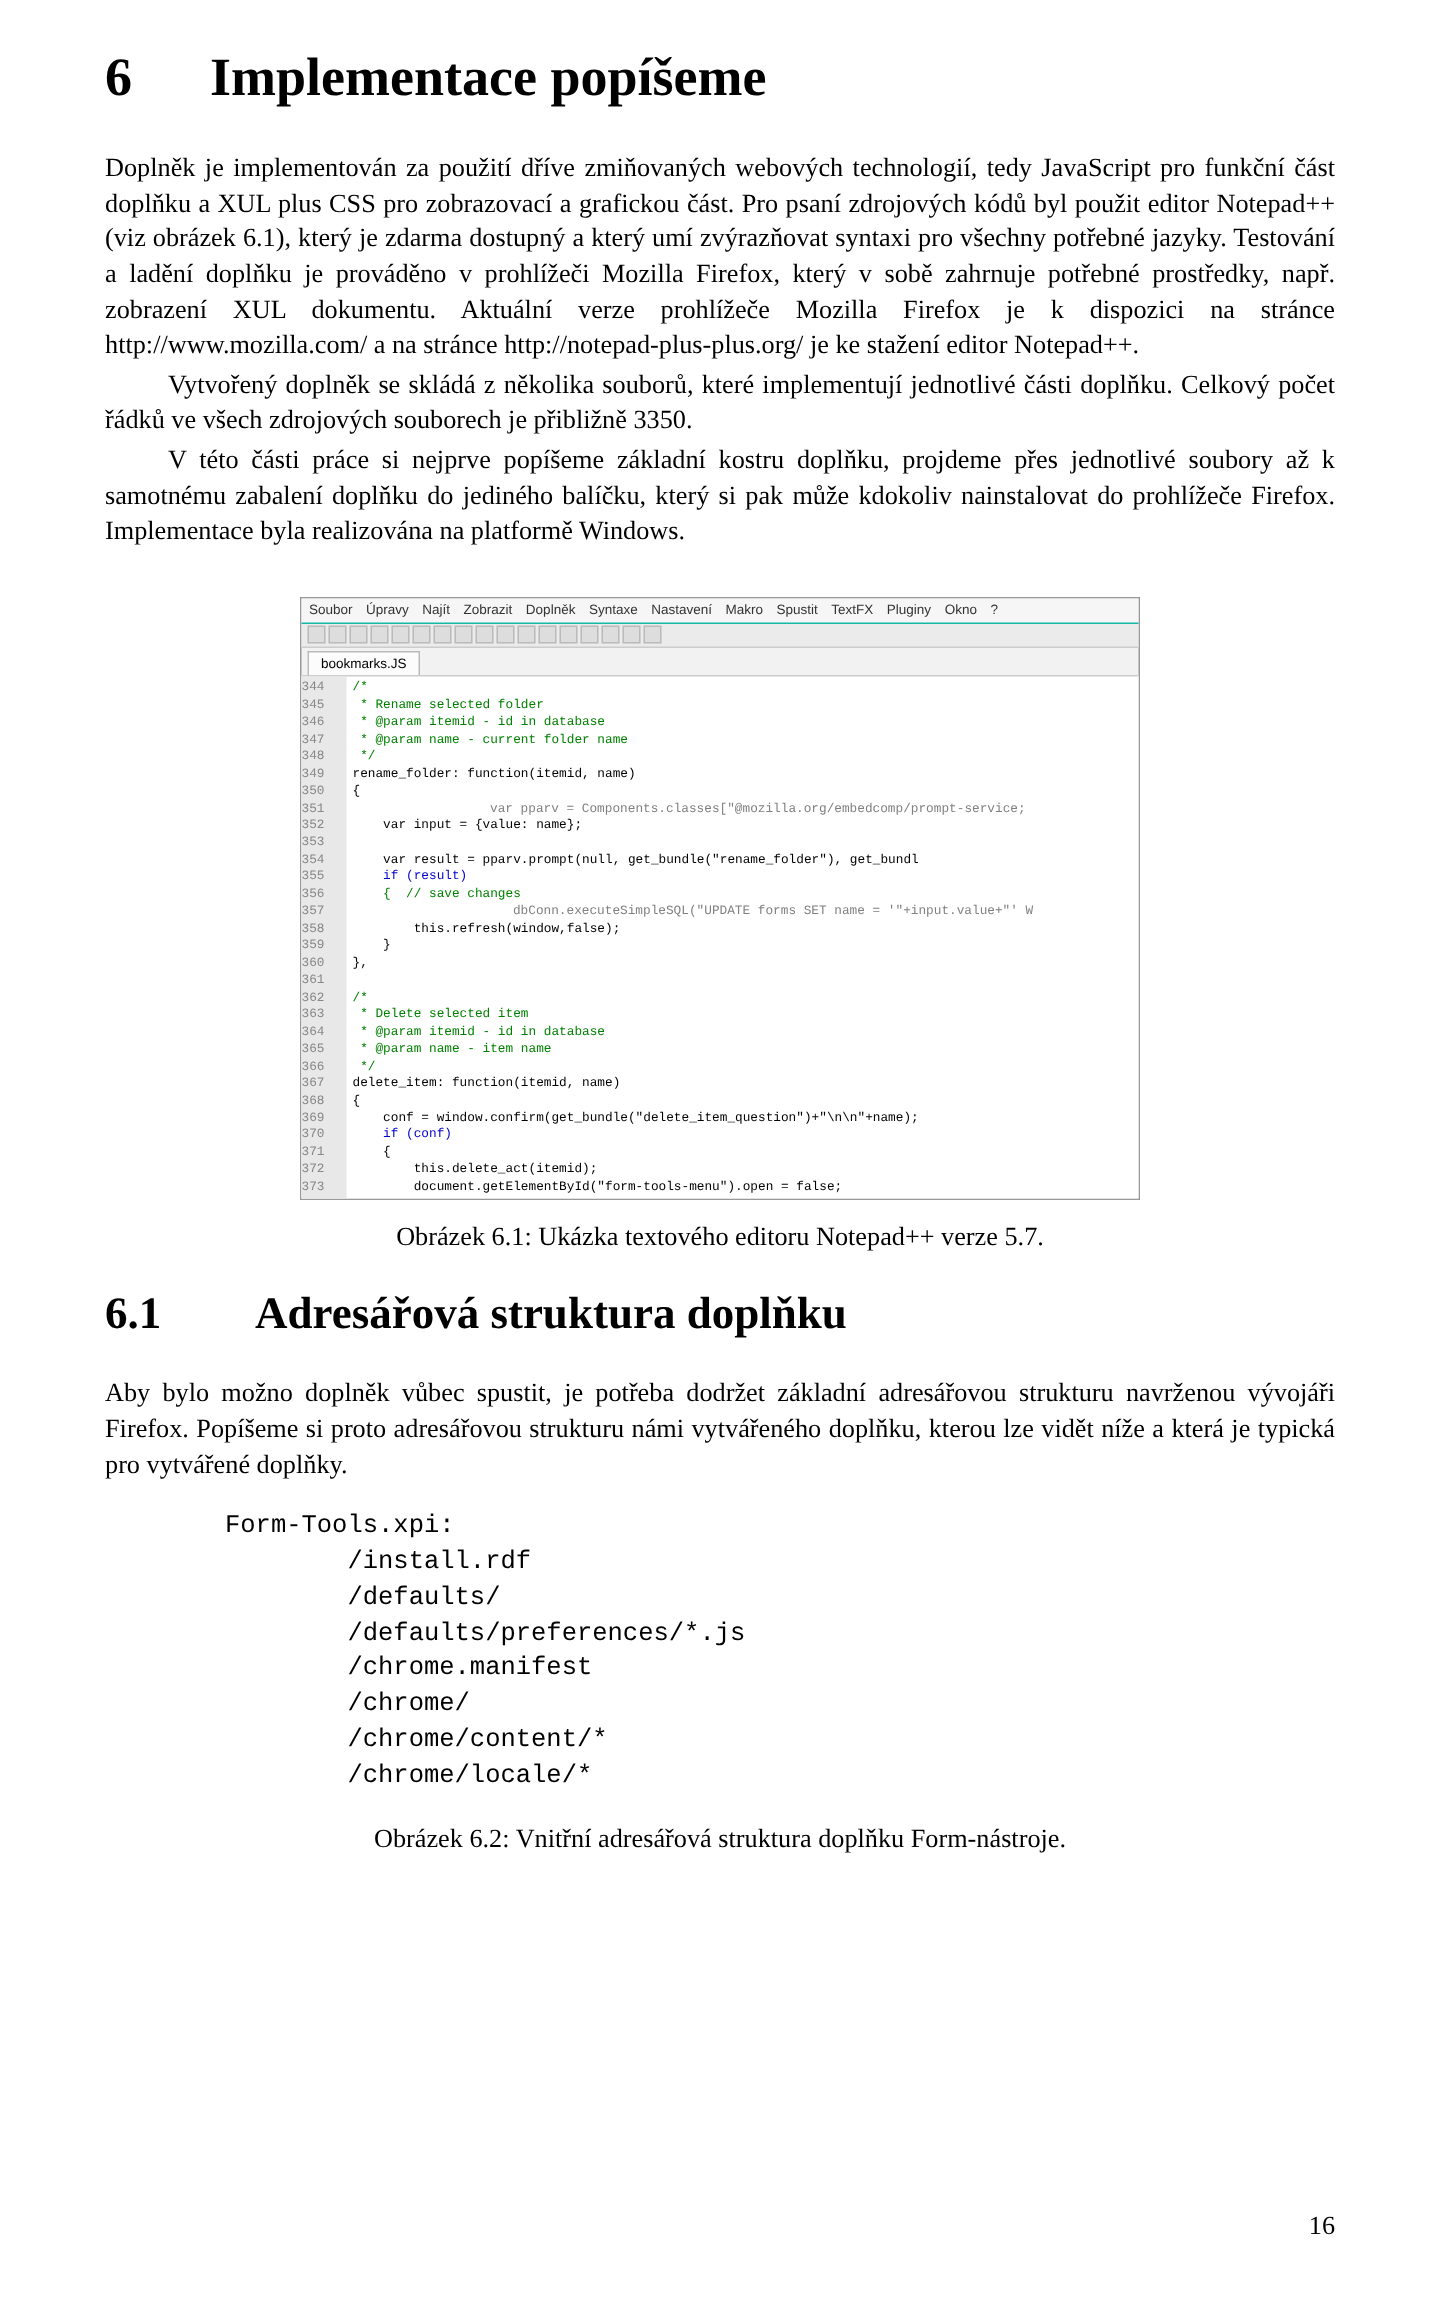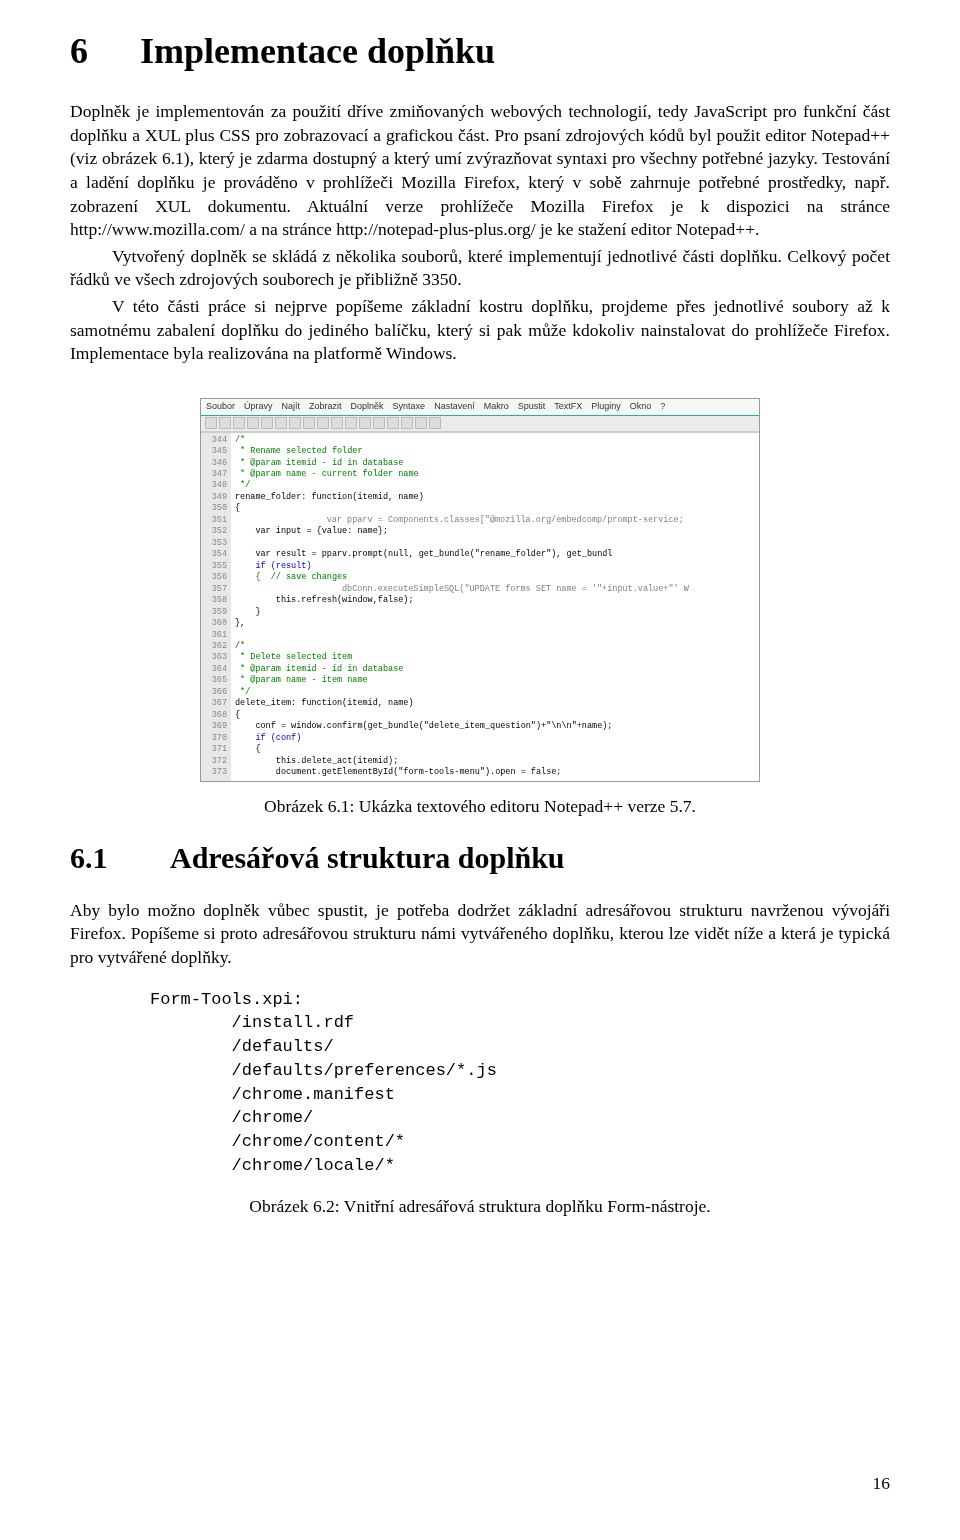--- a/index.html
+++ b/index.html
@@ -80,21 +80,21 @@
   }
   .editor-code {
     display: flex;
     background: #fff;
     border-top: 1px solid #ccc;
   }
   .gutter {
     width: 30px;
     background: #e8e8e8;
     color: #888;
-    text-align: right;
+    text-align: left;
     padding: 2px 4px 2px 0;
     font-size: 8.5px;
     line-height: 1.35;
   }
   .code-body {
     flex: 1;
     padding: 2px 4px;
     font-size: 8.5px;
     line-height: 1.35;
     white-space: pre;
@@ -137,21 +137,21 @@
     bottom: 46px;
     right: 70px;
     font-size: 17.5px;
   }
 </style>
 </head>
 <body>
 
 <div class="chapter-line">
   <span class="chapter-num">6</span>
-  <span class="chapter-title">Implementace doplňku</span>
+  <span class="chapter-title">Implementace popíšeme</span>
 </div>
 
 <p class="para">Doplněk je implementován za použití dříve zmiňovaných webových technologií, tedy JavaScript pro funkční část doplňku a XUL plus CSS pro zobrazovací a grafickou část. Pro psaní zdrojových kódů byl použit editor Notepad++ (viz obrázek 6.1), který je zdarma dostupný a který umí zvýrazňovat syntaxi pro všechny potřebné jazyky. Testování a ladění doplňku je prováděno v prohlížeči Mozilla Firefox, který v sobě zahrnuje potřebné prostředky, např. zobrazení XUL dokumentu. Aktuální verze prohlížeče Mozilla Firefox je k dispozici na stránce http://www.mozilla.com/ a na stránce http://notepad-plus-plus.org/ je ke stažení editor Notepad++.</p>
 <p class="para indent">Vytvořený doplněk se skládá z několika souborů, které implementují jednotlivé části doplňku. Celkový počet řádků ve všech zdrojových souborech je přibližně 3350.</p>
 <p class="para indent">V této části práce si nejprve popíšeme základní kostru doplňku, projdeme přes jednotlivé soubory až k samotnému zabalení doplňku do jediného balíčku, který si pak může kdokoliv nainstalovat do prohlížeče Firefox. Implementace byla realizována na platformě Windows.</p>
 
 <div class="editor-figure">
   <div class="editor-menubar" id="editor-menubar">
       <span>Soubor</span>
       <span>Úpravy</span>
@@ -178,20 +178,23 @@
     <span class="tb-icon"></span>
     <span class="tb-icon"></span>
     <span class="tb-icon"></span>
     <span class="tb-icon"></span>
     <span class="tb-icon"></span>
     <span class="tb-icon"></span>
     <span class="tb-icon"></span>
     <span class="tb-icon"></span>
     <span class="tb-icon"></span>
     <span class="tb-icon"></span>
+  </div>
+  <div>
+    <span class="editor-tab">bookmarks.JS</span>
   </div>
   <div class="editor-code">
     <div class="gutter" id="gutter">344
 345
 346
 347
 348
 349
 350
 351

